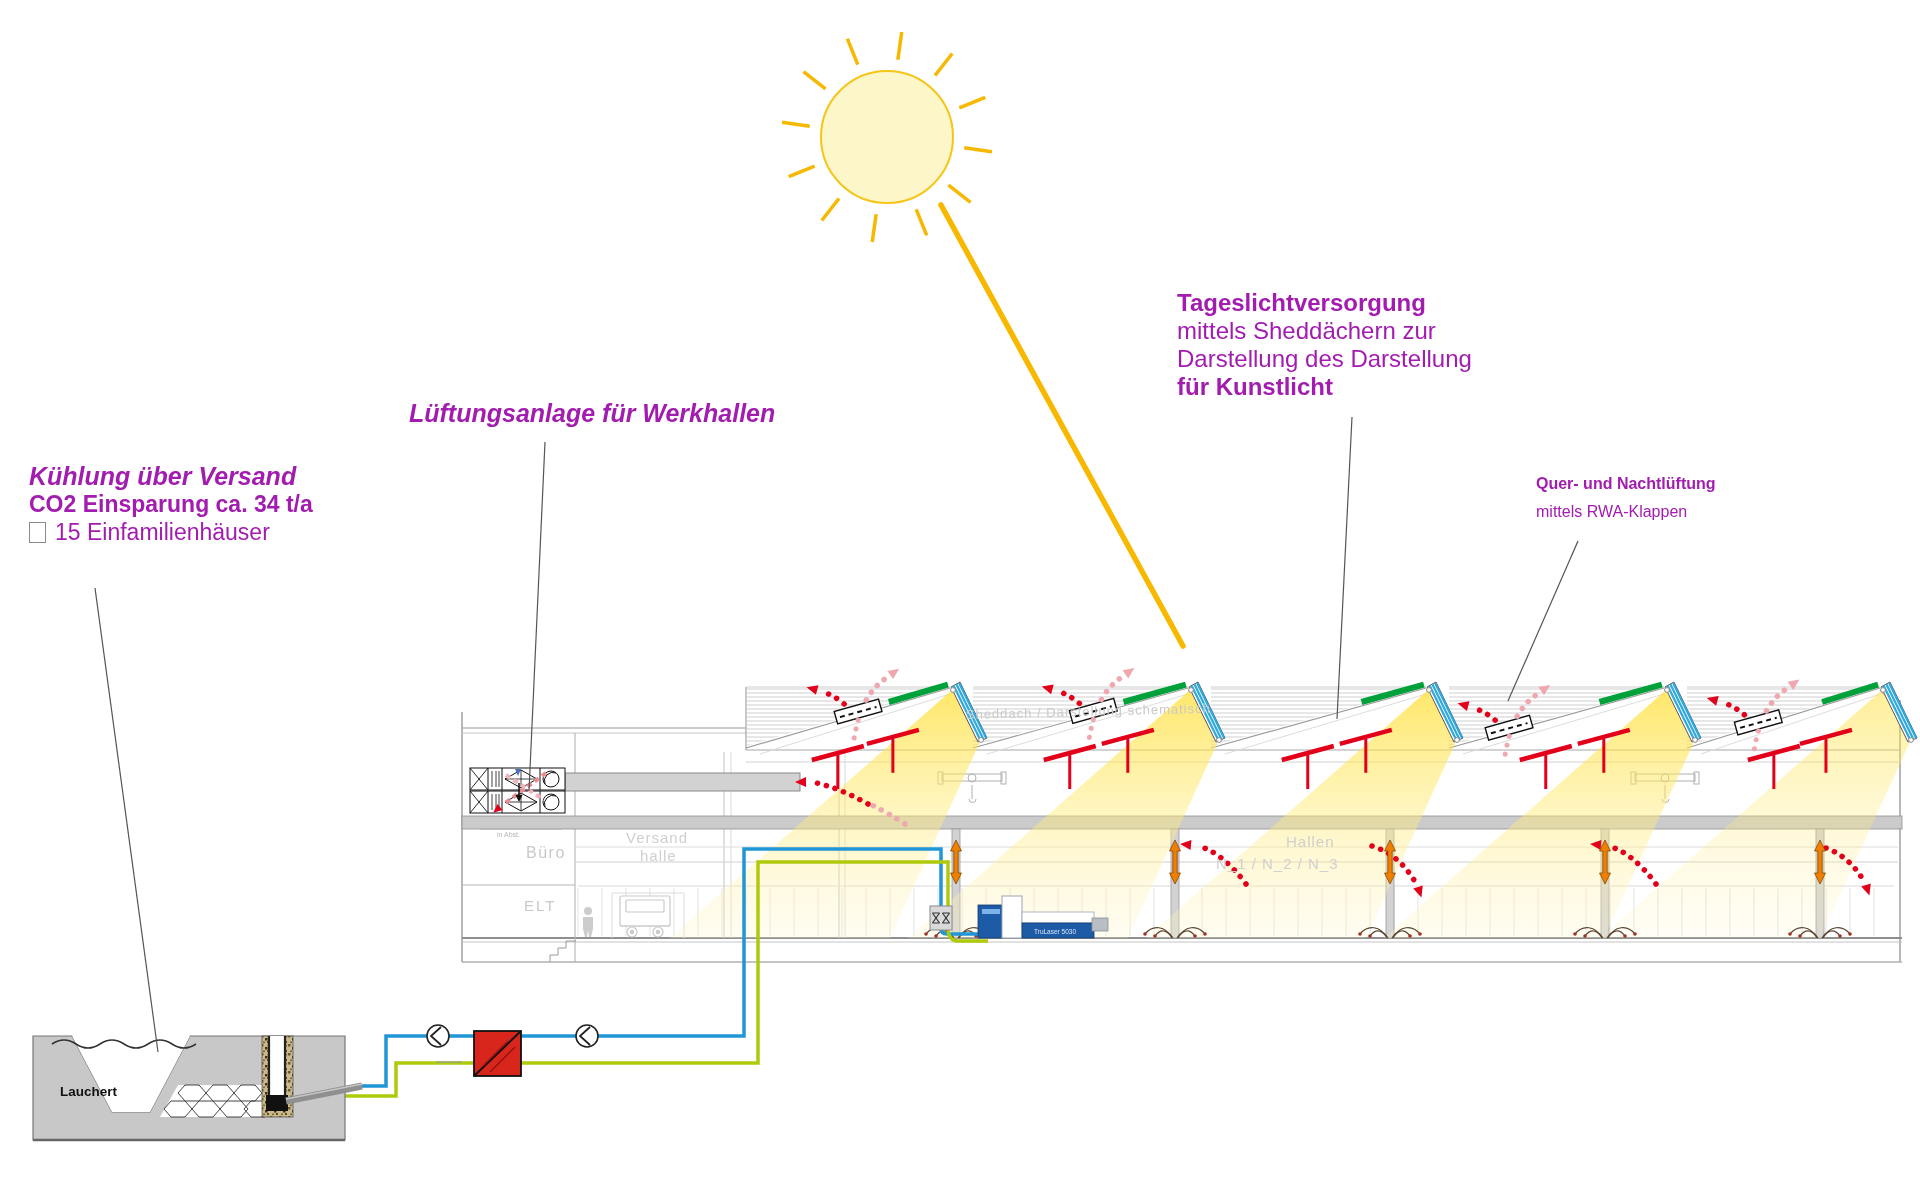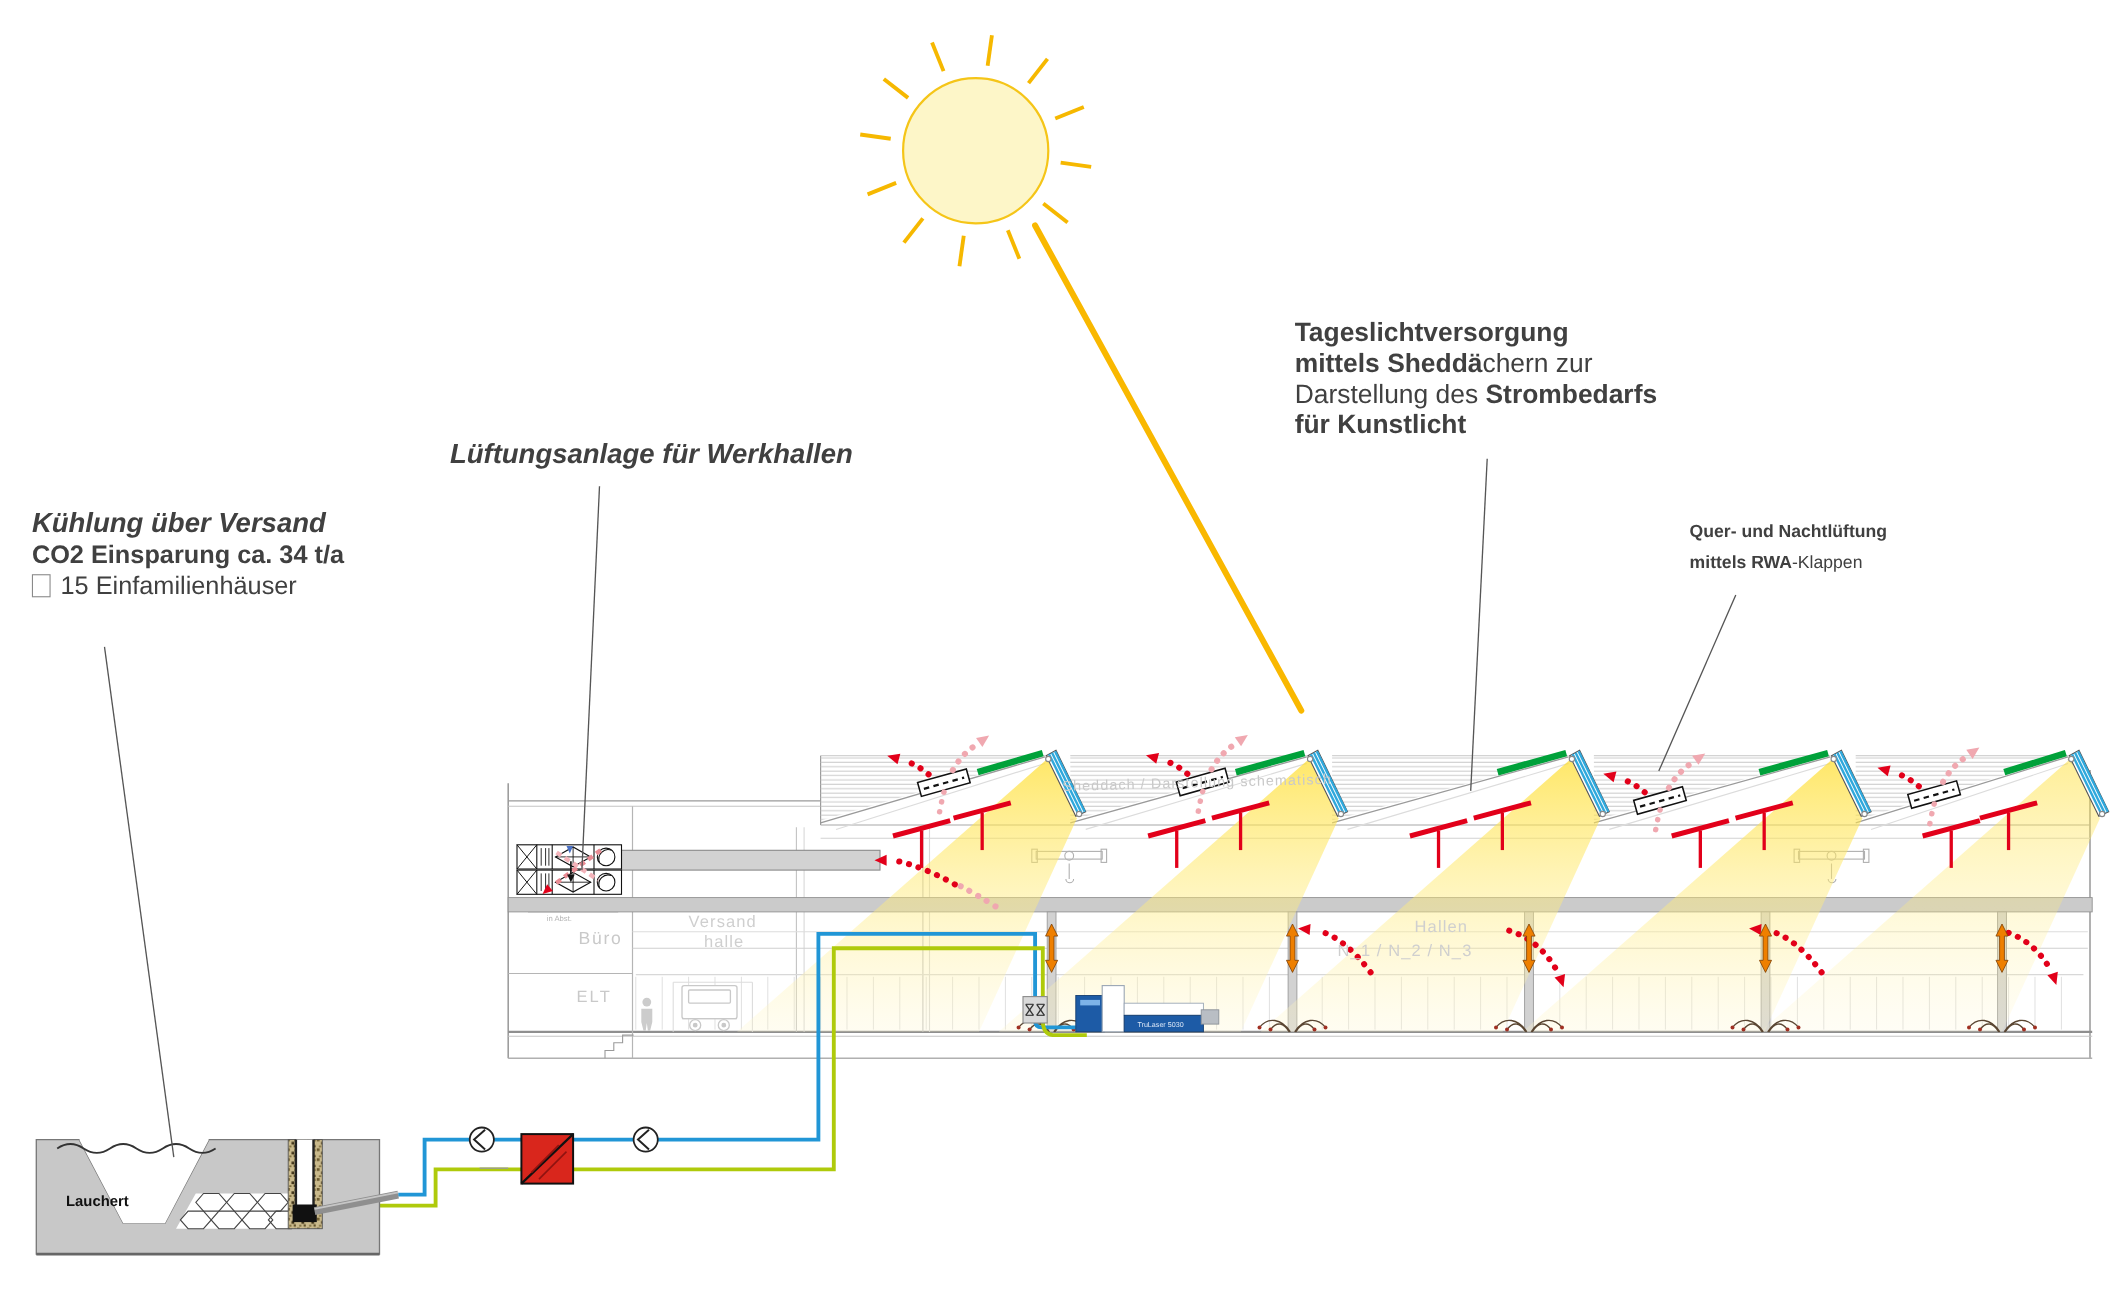--- a/index.html
+++ b/index.html
@@ -1,20 +1,20 @@
 <!DOCTYPE html>
 <html style="--sun_core: #FDF6C8; --sun_ray: #F6B800; --beam: #F9B800; --glazing_blue: #2FA8DC; --green_bar: #00A13A; --red: #E2001A; --red_pale: #F0A8B0; --orange: #EE7F00; --pipe_cold: #2196D6; --pipe_warm: #AFCA0B; --exchanger_red: #D9261C; --concrete: #C8C8C8; --cad_line: #C4C4C4; --machine_blue: #1D5BA6;"><head>
 <meta charset="utf-8">
 <style>
   html,body{margin:0;padding:0;background:#fff;}
   #stage{position:relative;width:1920px;height:1187px;background:#fff;overflow:hidden;
          font-family:"Liberation Sans",sans-serif;color:#000;}
   #dwg{position:absolute;left:0;top:0;}
-  .ann{position:absolute;white-space:nowrap;font-size:23px;line-height:28px;color:#404040;}
-  .ann b{font-weight:bold;}
+  .ann{position:absolute;white-space:nowrap;font-size:23px;line-height:28px;color:#a21caf;}
+  .ann b{font-weight:normal;}
   .ttl{font-size:25px;font-weight:bold;font-style:italic;}
   .equiv-box{display:inline-block;width:15px;height:19px;border:1.6px solid #8a8a8a;
              vertical-align:-3px;margin-right:9px;}
   .cadtext{font-family:"Liberation Sans",sans-serif;}
 </style>
 </head>
 <body>
 
 <div id="stage">
 
@@ -468,21 +468,21 @@
     <div class="ttl">Kühlung über Versand</div>
     <div style="font-weight:bold">CO2 Einsparung ca. 34 t/a</div>
     <div><span class="equiv-box"></span><span>15 Einfamilienhäuser</span></div>
   </div>
 
   <div class="ann ttl" id="ann-vent" style="left:409px;top:399px;">Lüftungsanlage für Werkhallen</div>
 
   <div class="ann" id="ann-day" style="left:1177px;top:289px;font-size:24px;">
     <div style="font-weight:bold">Tageslichtversorgung</div>
     <div><b>mittels Sheddä</b><span>chern zur</span></div>
-    <div><span>Darstellung des </span><b>Strombedarfs</b></div>
+    <div><span>Darstellung des </span><b>Darstellung</b></div>
     <div style="font-weight:bold">für Kunstlicht</div>
   </div>
 
   <div class="ann" id="ann-night" style="left:1536px;top:470px;font-size:16px;">
     <div style="font-weight:bold">Quer- und Nachtlüftung</div>
     <div><b>mittels RWA</b><span>-Klappen</span></div>
   </div>
 
 </div>
 

